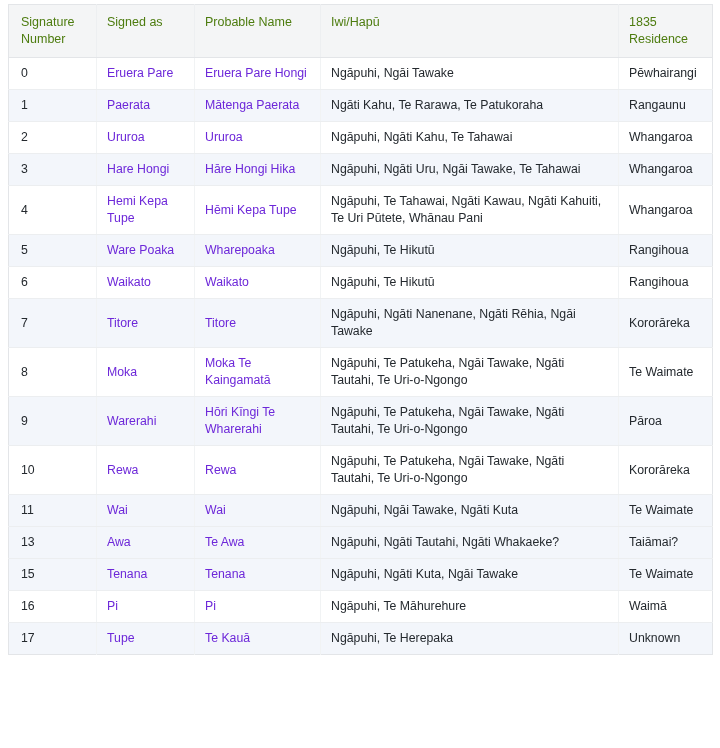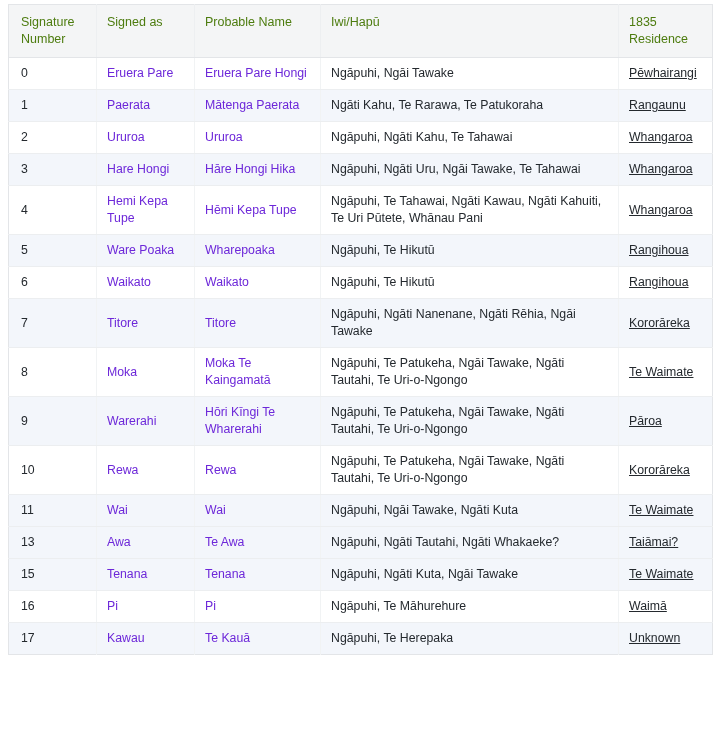--- a/index.html
+++ b/index.html
@@ -51,21 +51,21 @@
 
   tbody td {
     font-size: 12.3px;
     line-height: 17px;
     padding: 7px 8px 7px 10px;
     vertical-align: middle;
     border-bottom: 1px solid #eceef0;
     border-right: 1px solid #f1f3f4;
     color: #24292e;
   }
-  tbody td:last-child { border-right: none; text-decoration: underline; }
+  tbody td:last-child { border-right: none; }
   tbody tr:last-child td { border-bottom: none; }
 
   tbody tr.alt td { background: #f3f6fb; }
   tbody tr.plain td { background: #ffffff; }
 
   td.num {
     padding-left: 12px;
     color: #24292e;
   }
   td.signed, td.probable {
@@ -201,20 +201,20 @@
         </tr>
         <tr class="plain">
           <td class="num">16</td>
           <td class="signed"><span class="lnk">Pi</span></td>
           <td class="probable"><span class="lnk">Pi</span></td>
           <td class="iwi">Ngāpuhi, Te Māhurehure</td>
           <td class="residence">Waimā</td>
         </tr>
         <tr class="alt">
           <td class="num">17</td>
-          <td class="signed"><span class="lnk">Kawau</span></td>
+          <td class="signed"><span class="lnk">Tupe</span></td>
           <td class="probable"><span class="lnk">Te Kauā</span></td>
           <td class="iwi">Ngāpuhi, Te Herepaka</td>
           <td class="residence">Unknown</td>
         </tr>
       </tbody>
   </table>
 </div>
 
 </body></html>

